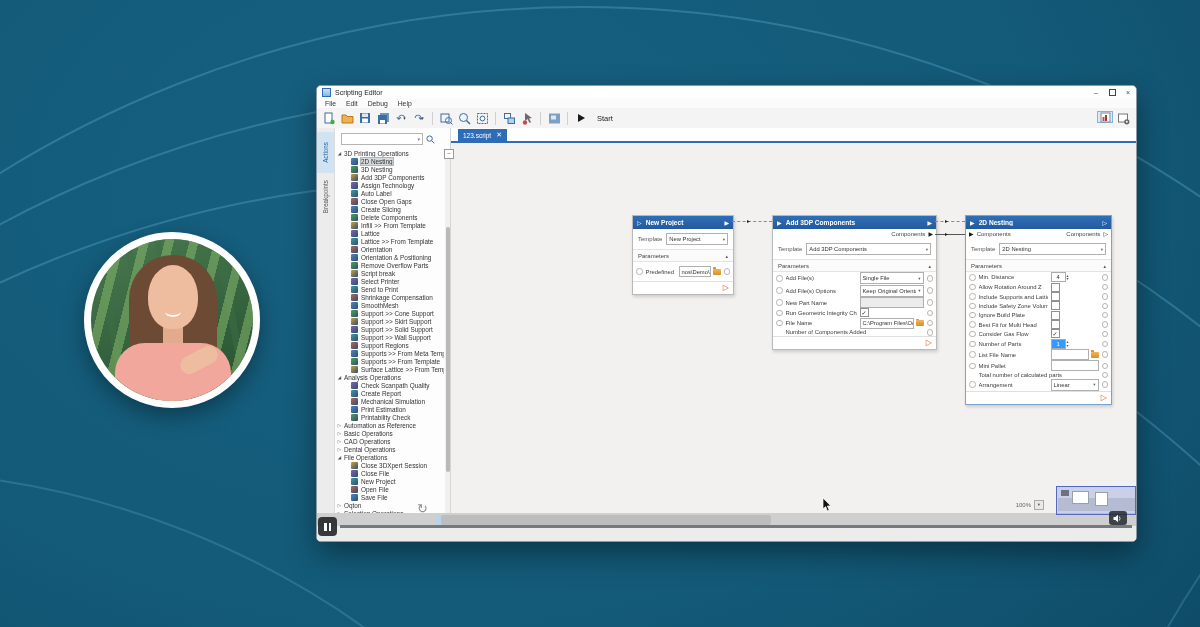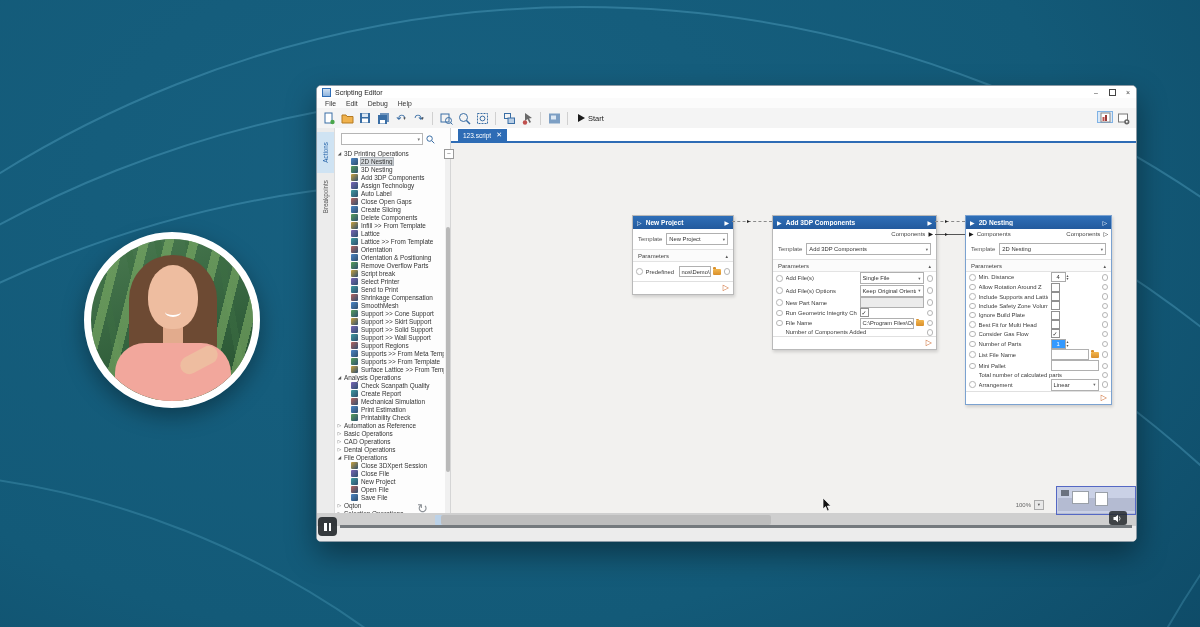--- a/index.html
+++ b/index.html
@@ -42,21 +42,21 @@
   .winbtn{width:16px;height:100%;display:flex;align-items:center;justify-content:center;font-size:7px;color:#444;}
   .maxglyph{width:5px;height:5px;border:1px solid #444;display:inline-block;}
   .menubar{position:absolute;left:0;top:12px;right:0;height:10px;background:#fbfbfb;display:flex;align-items:center;padding-left:3px;}
   .menuitem{font-size:6.8px;color:#333;padding:0 5px;}
   .toolbar{position:absolute;left:0;top:22px;right:0;height:20px;background:#f4f4f4;border-bottom:1px solid #d9d9d9;
            display:flex;align-items:center;padding-left:5px;gap:4px;}
   .tbtn{width:14px;height:14px;display:flex;align-items:center;justify-content:center;}
   .tglyph{font-size:11px;color:#3a6ea5;line-height:10px;}
   .tcaret{font-size:5px;color:#555;margin-left:-2px;}
   .tsep{width:1px;height:13px;background:#d0d0d0;margin:0 2px;}
-  .startbtn{display:flex;align-items:center;gap:3px;padding:0 4px;}
+  .startbtn{display:flex;align-items:center;gap:12px;padding:0 4px;}
   .startplay{width:0;height:0;border-left:7px solid #1a1a1a;border-top:4.5px solid transparent;border-bottom:4.5px solid transparent;}
   .startlabel{font-size:7.5px;color:#222;}
   .tb-right{margin-left:auto;display:flex;gap:3px;margin-right:6px;}
   .tb-right .tbtn.sel{background:#dbe9f7;border:1px solid #7fb2e5;}
 
   .bodyarea{position:absolute;left:0;top:42px;right:0;bottom:0;background:#ffffff;}
   .strip{position:absolute;left:0;top:0;width:17px;bottom:0;background:#ececec;border-right:1px solid #dcdcdc;}
   .vtab{position:absolute;left:0;width:17px;display:flex;align-items:center;justify-content:center;}
   .vtab span{writing-mode:vertical-rl;transform:rotate(180deg);font-size:6.3px;color:#555;}
   .vtab.active{background:#cfe3f3;}

